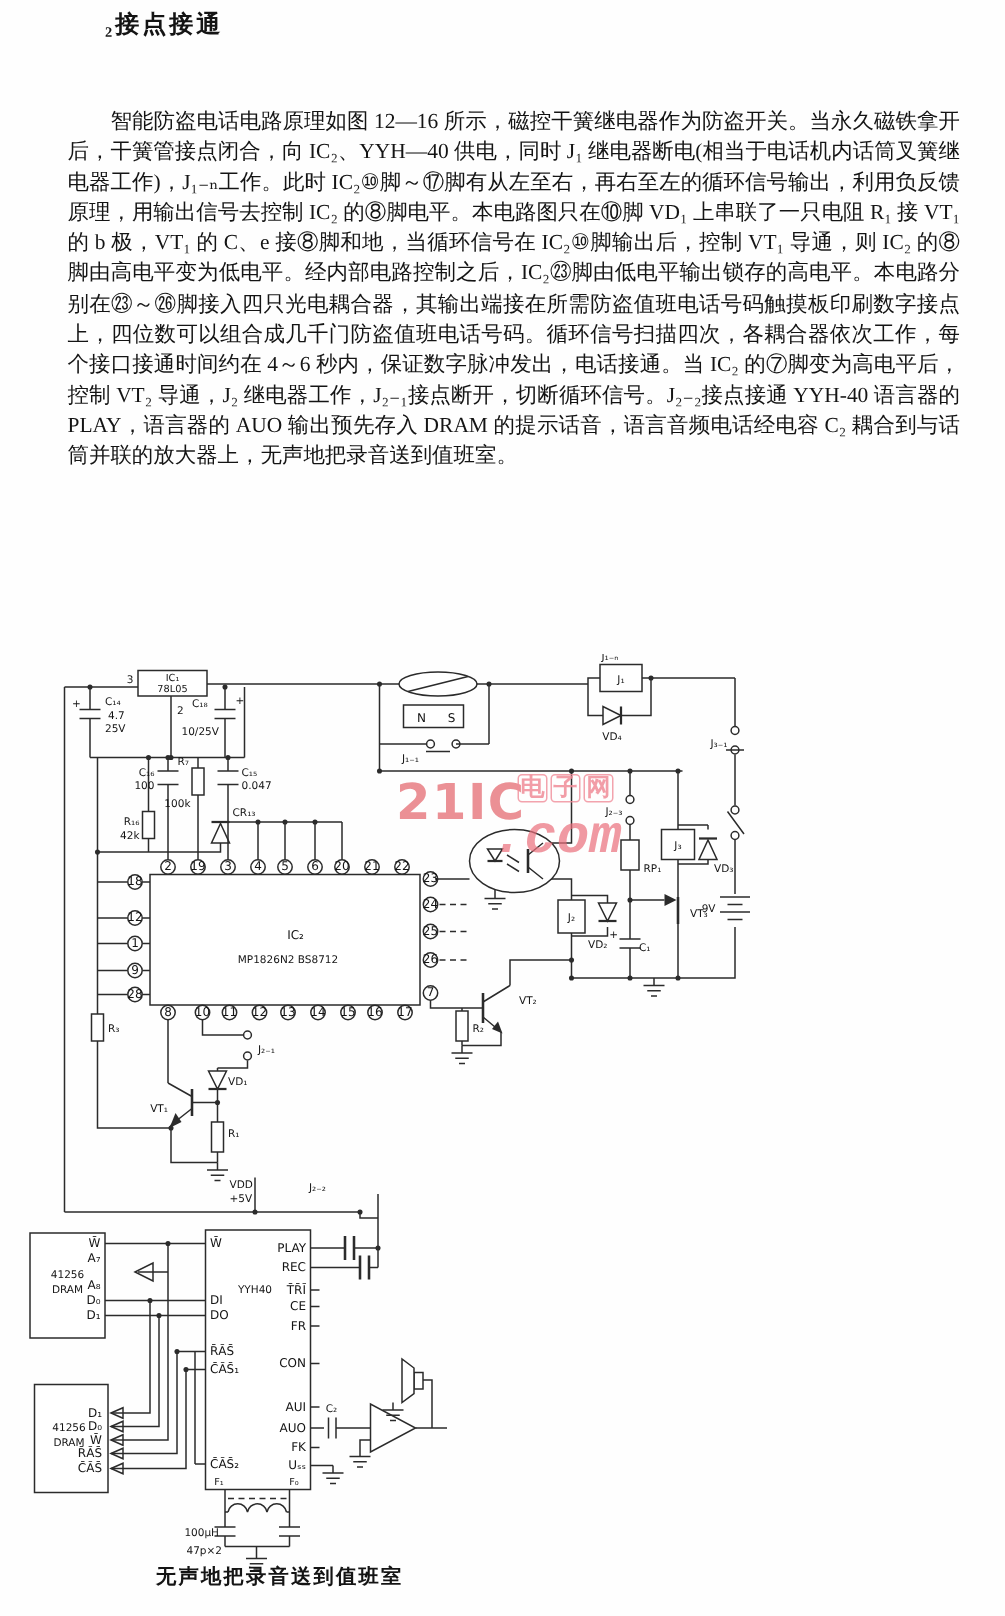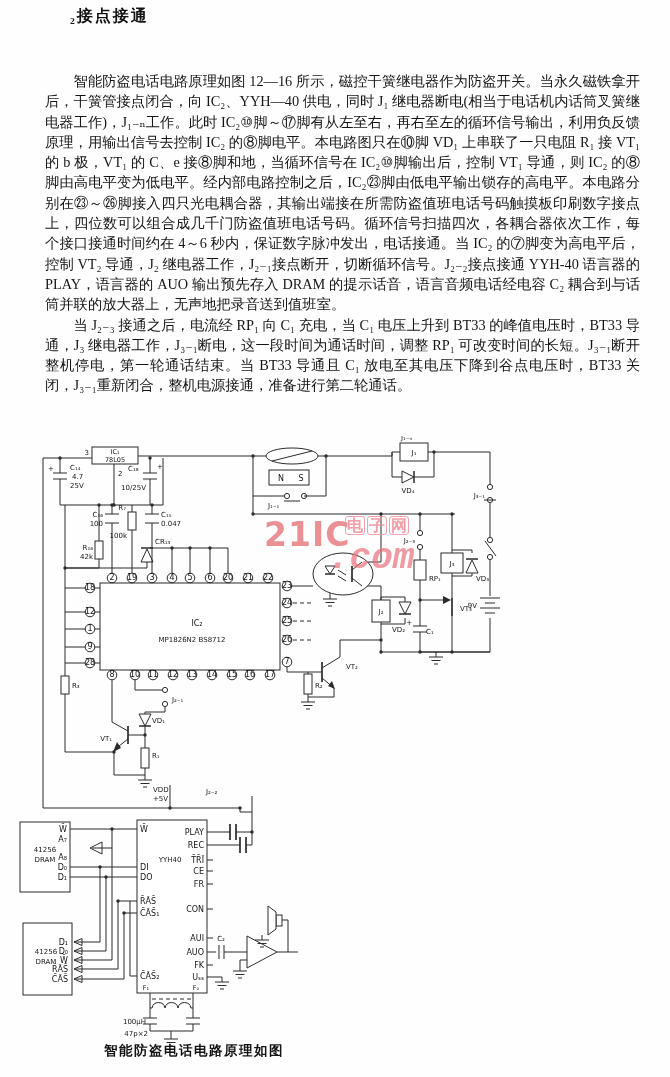--- a/index.html
+++ b/index.html
@@ -31,21 +31,20 @@
   .wm-com{position:absolute;left:64px;top:31px;font-family:Liberation Mono, monospace;font-style:italic;
           font-weight:bold;font-size:36px;color:rgba(233,110,122,0.7);}
 </style>
 </head>
 <body>
 
 <div class="title">₂接点接通</div>
 
 <div class="bodytext">
   <p>智能防盗电话电路原理如图 12—16 所示，磁控干簧继电器作为防盗开关。当永久磁铁拿开后，干簧管接点闭合，向 IC₂、YYH—40 供电，同时 J₁ 继电器断电(相当于电话机内话筒叉簧继电器工作)，J₁₋ₙ工作。此时 IC₂⑩脚～⑰脚有从左至右，再右至左的循环信号输出，利用负反馈原理，用输出信号去控制 IC₂ 的⑧脚电平。本电路图只在⑩脚 VD₁ 上串联了一只电阻 R₁ 接 VT₁ 的 b 极，VT₁ 的 C、e 接⑧脚和地，当循环信号在 IC₂⑩脚输出后，控制 VT₁ 导通，则 IC₂ 的⑧脚由高电平变为低电平。经内部电路控制之后，IC₂㉓脚由低电平输出锁存的高电平。本电路分别在㉓～㉖脚接入四只光电耦合器，其输出端接在所需防盗值班电话号码触摸板印刷数字接点上，四位数可以组合成几千门防盗值班电话号码。循环信号扫描四次，各耦合器依次工作，每个接口接通时间约在 4～6 秒内，保证数字脉冲发出，电话接通。当 IC₂ 的⑦脚变为高电平后，控制 VT₂ 导通，J₂ 继电器工作，J₂₋₁接点断开，切断循环信号。J₂₋₂接点接通 YYH-40 语言器的 PLAY，语言器的 AUO 输出预先存入 DRAM 的提示话音，语言音频电话经电容 C₂ 耦合到与话筒并联的放大器上，无声地把录音送到值班室。</p>
-  <p>当 J₂₋₃ 接通之后，电流经 RP₁ 向 C₁ 充电，当 C₁ 电压上升到 BT33 的峰值电压时，BT33 导通，J₃ 继电器工作，J₃₋₁断电，这一段时间为通话时间，调整 RP₁ 可改变时间的长短。J₃₋₁断开整机停电，第一轮通话结束。当 BT33 导通且 C₁ 放电至其电压下降到谷点电压时，BT33 关闭，J₃₋₁重新闭合，整机电源接通，准备进行第二轮通话。</p>
 </div>
 
 <svg id="schem" width="670" height="616" viewBox="0 436 670 616" xmlns="http://www.w3.org/2000/svg">
   <defs>
     <g id="gnd-sym">
         <path d="M0,0 V5 M-7,5 H7 M-4.5,8.5 H4.5 M-2,12 H2"></path>
       </g>
   </defs>
 
   <g>
@@ -396,13 +395,13 @@
     <text x="148" y="1036" text-anchor="end" class="s7">47p×2</text>
   </g>
 </svg>
 
 <div class="wm">
   <span class="wm-big">21IC</span>
   <span class="wm-cn" id="wm-cn"><span class="ch">电</span><span class="ch">子</span><span class="ch">网</span></span>
   <span class="wm-com">.com</span>
 </div>
 
-<div class="caption">智能防盗电话电路原理如图</div>
+<div class="caption">无声地把录音送到值班室</div>
 
 </body></html>

